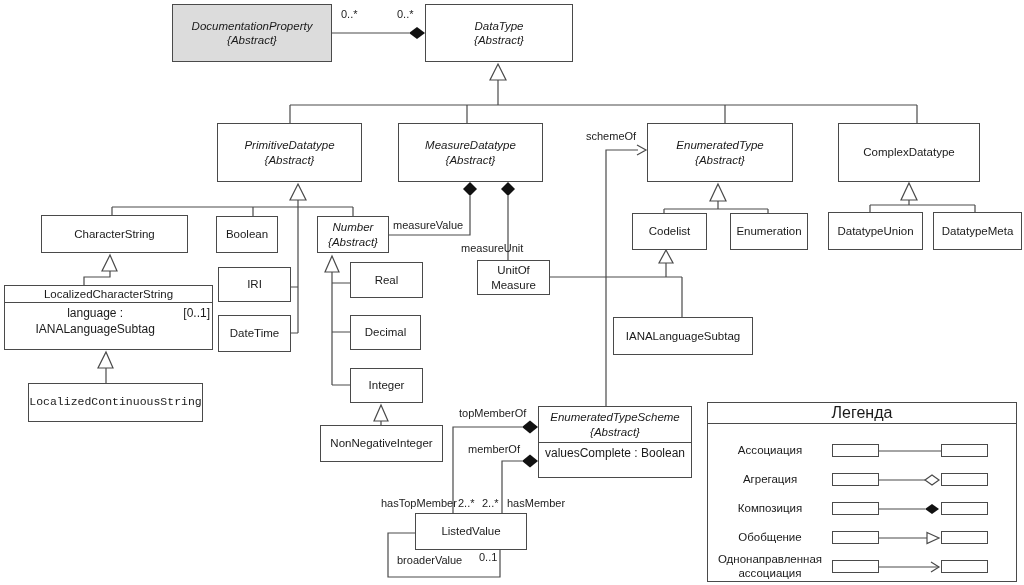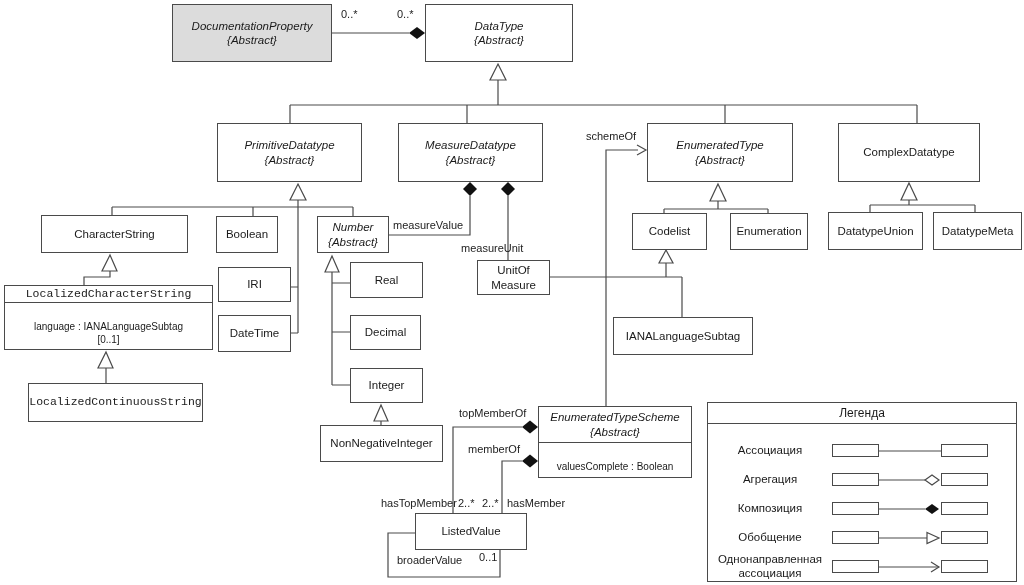--- a/index.html
+++ b/index.html
@@ -5,27 +5,27 @@
   html,body{margin:0;padding:0;background:#fff;}
   #canvas{position:relative;width:1024px;height:585px;background:#fff;overflow:hidden;
           font-family:"Liberation Sans",sans-serif;}
   #edges{position:absolute;left:0;top:0;}
   .node{position:absolute;box-sizing:border-box;border:1.3px solid #4a4a4a;background:#fff;
         display:flex;flex-direction:column;color:#1a1a1a;}
   .node-title{flex:1;display:flex;flex-direction:column;justify-content:center;align-items:center;
         font-size:11.5px;line-height:1.25;text-align:center;}
   .tline{white-space:nowrap;}
   .italic{font-style:italic;}
-  .node-attrs{border-top:1.3px solid #4a4a4a;font-size:10px;line-height:1.3;text-align:center;
-        padding:17px 2px;display:flex;flex-direction:column;justify-content:center;flex:1;}
+  .node-attrs{border-top:1.3px solid #4a4a4a;font-size:12px;line-height:1.3;text-align:center;
+        padding:3px 2px;display:flex;flex-direction:row;justify-content:center;flex:1;}
   .elabel{position:absolute;font-size:11px;color:#222;white-space:nowrap;}
   #legend{position:absolute;left:707px;top:402px;width:310px;height:180px;box-sizing:border-box;
         border:1.3px solid #4a4a4a;background:#fff;}
   #legend-title{height:20px;border-bottom:1.3px solid #4a4a4a;display:flex;align-items:center;
-        justify-content:center;font-size:12px;color:#1a1a1a;}
+        justify-content:center;font-size:16px;color:#1a1a1a;}
   #legend-rows{padding-top:12px;}
   .lrow{height:29px;display:flex;align-items:center;}
   .llabel{width:124px;text-align:center;font-size:11.5px;line-height:1.15;color:#1a1a1a;}
   .lbox{width:47px;height:13px;box-sizing:border-box;border:1.2px solid #4a4a4a;background:#fff;flex:none;}
   .lconn{flex:none;display:block;}
 </style>
 </head>
 <body>
 
 <div id="canvas">
@@ -126,21 +126,21 @@
         <div class="node-title">
           <div class="tline">IRI</div>
         </div>
       </div>
       <div class="node" style="left: 218px; top: 315px; width: 73px; height: 37px;">
         <div class="node-title">
           <div class="tline">DateTime</div>
         </div>
       </div>
       <div class="node" style="left: 4px; top: 285px; width: 209px; height: 65px;">
-        <div class="node-title" style="flex: 0 0 auto; height: 16px; font-family: Liberation Mono, monospace;">
+        <div class="node-title" style="flex: 0 0 auto; height: 16px;">
           <div class="tline">LocalizedCharacterString</div>
         </div>
         <div class="node-attrs">
           <div>language : IANALanguageSubtag</div>
           <div>[0..1]</div>
         </div>
       </div>
       <div class="node" style="left: 28px; top: 383px; width: 175px; height: 39px; font-family: Liberation Mono, monospace;">
         <div class="node-title">
           <div class="tline">LocalizedContinuousString</div>

